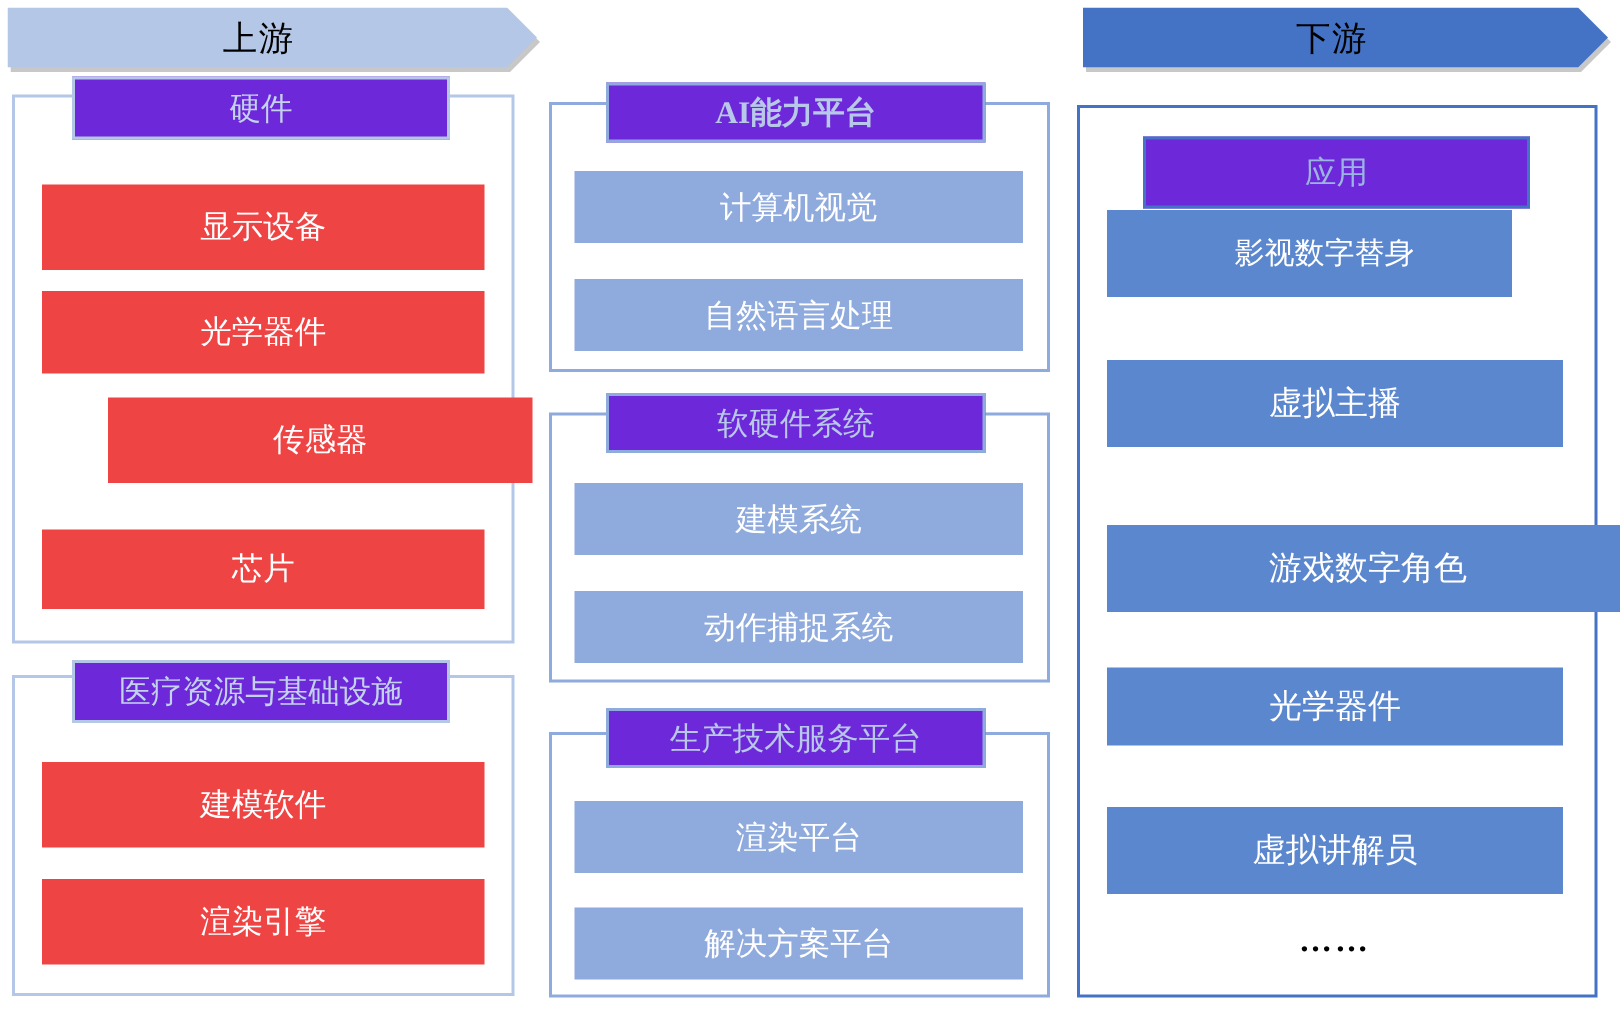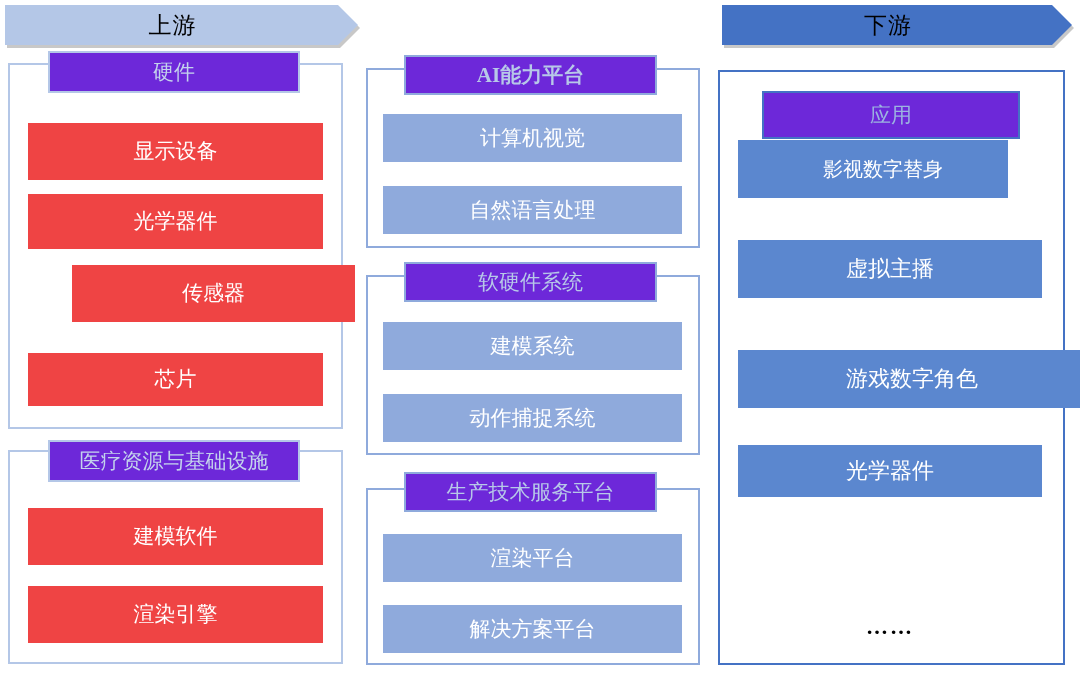--- a/index.html
+++ b/index.html
@@ -170,17 +170,20 @@
   </div>
   <div class="chip dark" style="left:738px;top:240px;width:304px;height:58px;font-size:22px;">
     <span>虚拟主播</span>
   </div>
   <div class="chip dark" style="left:738px;top:350px;width:348px;height:58px;font-size:22px;">
     <span>游戏数字角色</span>
   </div>
   <div class="chip dark" style="left:738px;top:445px;width:304px;height:52px;font-size:22px;">
     <span>光学器件</span>
   </div>
+  <div class="chip dark" style="left:738px;top:538px;width:304px;height:58px;font-size:22px;">
+    <span>虚拟讲解员</span>
+  </div>
   <div class="ellipsis" style="left:738px;top:612px;width:304px;height:30px;font-size:22px;">
     <span>……</span>
   </div>
 
 </div>
 
 </body></html>

